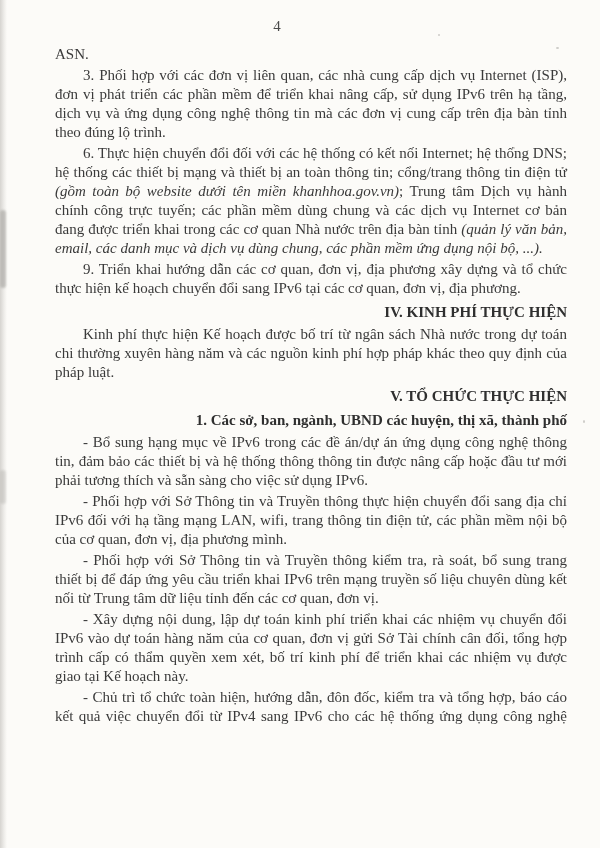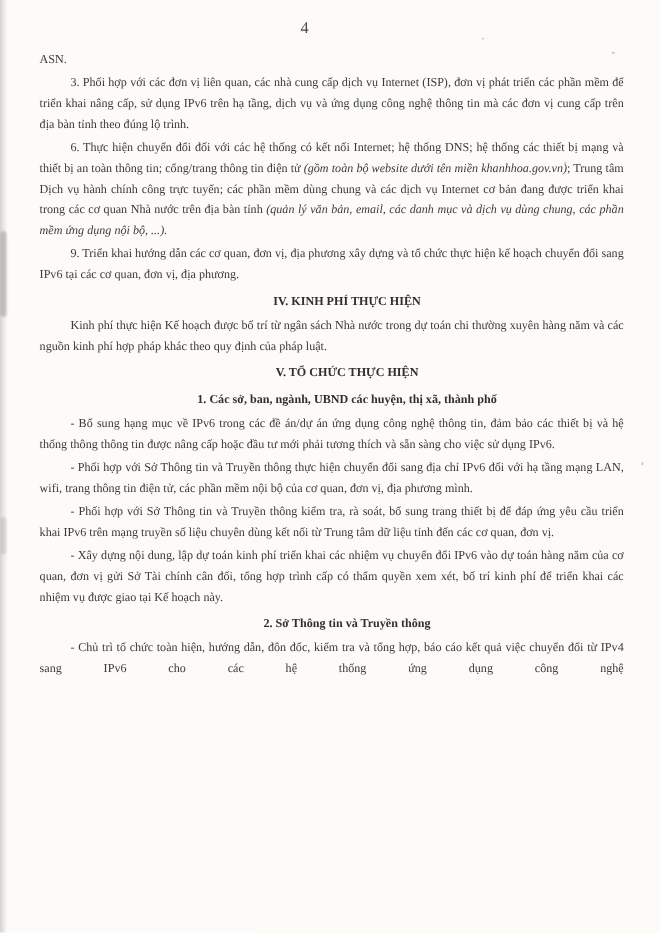--- a/index.html
+++ b/index.html
@@ -41,34 +41,34 @@
     pointer-events:none;
   }
   .pagenum{
     padding-top:18px;
     margin:0 46px 0 0;
     text-align:center;
     font-size:15px;
     color:var(--pagenum-ink);
   }
   .content{
-    margin:10px 33px 0 36px;
-    font-size:11px;
+    margin:10px 33px 0 55px;
+    font-size:15px;
     line-height:19px;
     text-align:justify;
   }
   .content p{margin:0 0 2px;}
   p.plain{text-indent:0;}
   p.para{text-indent:28px;}
   p.para.cut{text-align-last:justify;}
   p.heading{
     text-indent:28px;
     font-weight:bold;
     color:var(--heading-ink);
-    text-align:center;
+    text-align:right;
     margin:5px 0 3px;
   }
   span.it{font-style:italic;}
 </style>
 </head>
 <body>
 
 <div class="page">
   <div class="edge-shadow"></div>
   <div class="smudge s1"></div>
@@ -86,16 +86,15 @@
       <p class="para"><span>6. Thực hiện chuyển đổi đối với các hệ thống có kết nối Internet; hệ thống DNS; hệ thống các thiết bị mạng và thiết bị an toàn thông tin; cổng/trang thông tin điện tử </span><span class="it">(gồm toàn bộ website dưới tên miền khanhhoa.gov.vn)</span><span>; Trung tâm Dịch vụ hành chính công trực tuyến; các phần mềm dùng chung và các dịch vụ Internet cơ bản đang được triển khai trong các cơ quan Nhà nước trên địa bàn tỉnh </span><span class="it">(quản lý văn bản, email, các danh mục và dịch vụ dùng chung, các phần mềm ứng dụng nội bộ, ...).</span></p>
       <p class="para"><span>9. Triển khai hướng dẫn các cơ quan, đơn vị, địa phương xây dựng và tổ chức thực hiện kế hoạch chuyển đổi sang IPv6 tại các cơ quan, đơn vị, địa phương.</span></p>
       <p class="heading"><span>IV. KINH PHÍ THỰC HIỆN</span></p>
       <p class="para"><span>Kinh phí thực hiện Kế hoạch được bố trí từ ngân sách Nhà nước trong dự toán chi thường xuyên hàng năm và các nguồn kinh phí hợp pháp khác theo quy định của pháp luật.</span></p>
       <p class="heading"><span>V. TỔ CHỨC THỰC HIỆN</span></p>
       <p class="heading"><span>1. Các sở, ban, ngành, UBND các huyện, thị xã, thành phố</span></p>
       <p class="para"><span>- Bổ sung hạng mục về IPv6 trong các đề án/dự án ứng dụng công nghệ thông tin, đảm bảo các thiết bị và hệ thống thông thông tin được nâng cấp hoặc đầu tư mới phải tương thích và sẵn sàng cho việc sử dụng IPv6.</span></p>
       <p class="para"><span>- Phối hợp với Sở Thông tin và Truyền thông thực hiện chuyển đổi sang địa chỉ IPv6 đối với hạ tầng mạng LAN, wifi, trang thông tin điện tử, các phần mềm nội bộ của cơ quan, đơn vị, địa phương mình.</span></p>
       <p class="para"><span>- Phối hợp với Sở Thông tin và Truyền thông kiểm tra, rà soát, bổ sung trang thiết bị để đáp ứng yêu cầu triển khai IPv6 trên mạng truyền số liệu chuyên dùng kết nối từ Trung tâm dữ liệu tỉnh đến các cơ quan, đơn vị.</span></p>
       <p class="para"><span>- Xây dựng nội dung, lập dự toán kinh phí triển khai các nhiệm vụ chuyển đổi IPv6 vào dự toán hàng năm của cơ quan, đơn vị gửi Sở Tài chính cân đối, tổng hợp trình cấp có thẩm quyền xem xét, bố trí kinh phí để triển khai các nhiệm vụ được giao tại Kế hoạch này.</span></p>
-      <p class="heading"><span>2. Sở Thông tin và Truyền thông</span></p>
       <p class="para cut"><span>- Chủ trì tổ chức toàn hiện, hướng dẫn, đôn đốc, kiểm tra và tổng hợp, báo cáo kết quả việc chuyển đổi từ IPv4 sang IPv6 cho các hệ thống ứng dụng công nghệ</span></p>
     </div>
 </div>
 
 </body></html>

